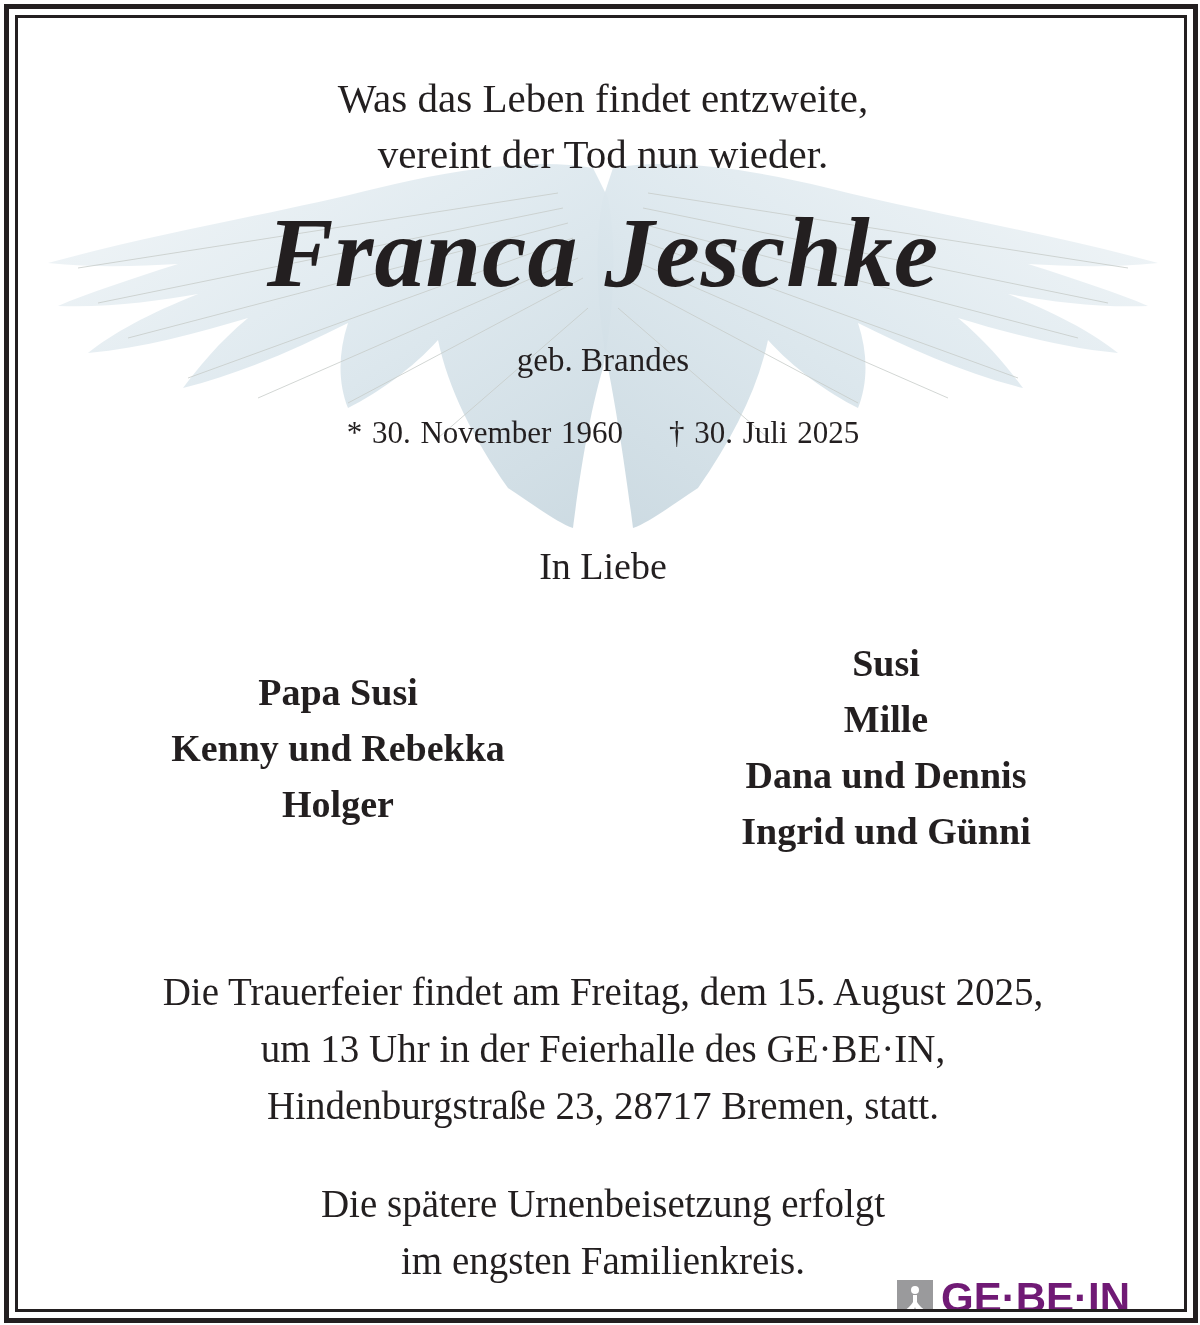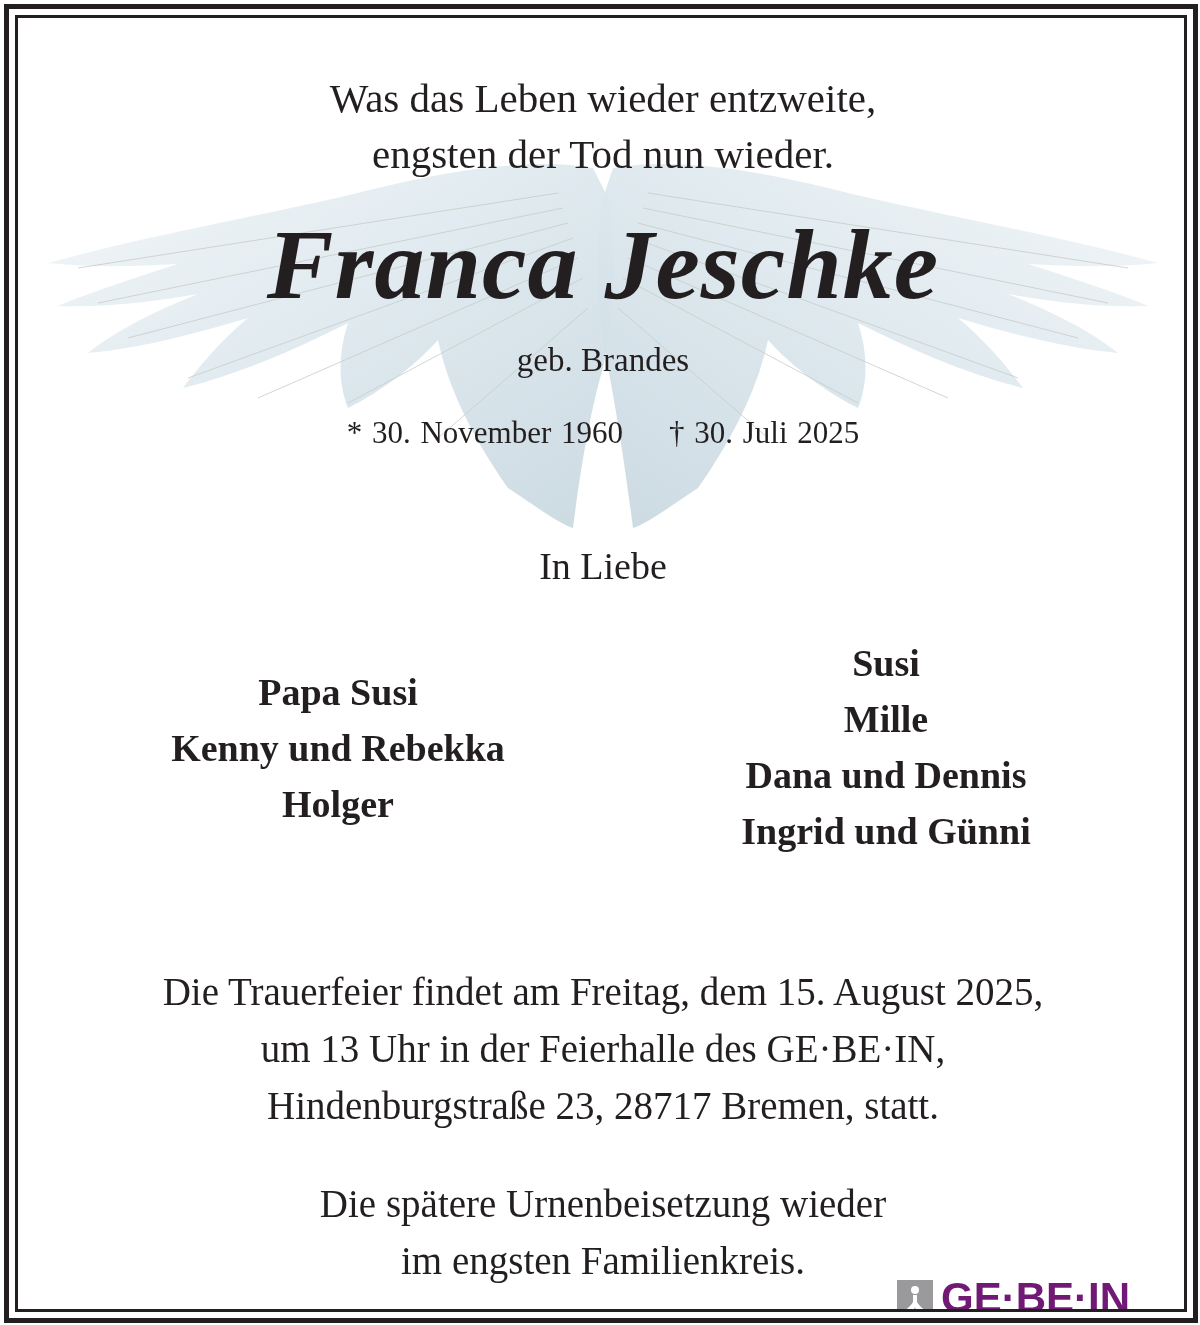--- a/index.html
+++ b/index.html
@@ -9,21 +9,21 @@
       border: 5px solid #231f20; background: #fff;
     }
     .frame-inner {
       position: absolute; left: 6px; top: 6px; right: 6px; bottom: 6px;
       border: 3px solid #231f20; background: #fff; overflow: hidden;
     }
     .wings { position: absolute; left: 0; top: 0; width: 1170px; height: 1295px; pointer-events: none; }
     .content { position: absolute; left: 0; top: 0; width: 1170px; height: 1295px; }
     .serif { font-family: "Liberation Serif", "DejaVu Serif", serif; color: #231f20; text-align: center; position: absolute; left: 0; width: 1170px; }
     .quote { top: 52px; font-size: 41px; line-height: 56px; }
-    .name { top: 192px; font-size: 100px; font-style: italic; font-weight: bold; line-height: 110px; letter-spacing: 1px; }
+    .name { top: 180px; font-size: 100px; font-style: italic; font-weight: bold; line-height: 110px; letter-spacing: 1px; }
     .maiden { top: 322px; font-size: 33px; line-height: 40px; }
     .dates { top: 390px; font-size: 31px; line-height: 50px; word-spacing: 2px; }
     .dates .gap { display: inline-block; width: 46px; }
     .love { top: 525px; font-size: 38px; line-height: 46px; }
     .col { position: absolute; font-family: "Liberation Serif", "DejaVu Serif", serif; font-weight: bold; color: #231f20; text-align: center; font-size: 38px; line-height: 56px; }
     .col-left { left: 80px; width: 480px; top: 646px; }
     .col-right { left: 628px; width: 480px; top: 617px; }
     .col div { display: block; }
     .service { top: 945px; font-size: 39px; line-height: 57px; }
     .burial { top: 1157px; font-size: 39px; line-height: 57px; }
@@ -74,22 +74,22 @@
         <path d="M620 205 L1060 320"></path>
         <path d="M615 220 L1000 360"></path>
         <path d="M610 240 L930 380"></path>
         <path d="M605 260 L840 385"></path>
         <path d="M600 290 L750 420"></path>
       </g>
     </svg>
 
     <div class="content">
       <div class="serif quote">
-        <div>Was das Leben wieder entzweite,</div>
-        <div>engsten der Tod nun wieder.</div>
+        <div>Was das Leben findet entzweite,</div>
+        <div>vereint der Tod nun wieder.</div>
       </div>
 
       <div class="serif name">Franca Jeschke</div>
 
       <div class="serif maiden">geb. Brandes</div>
 
       <div class="serif dates">
         <span>* 30. November 1960</span><span class="gap"></span><span>† 30. Juli 2025</span>
       </div>
 
@@ -108,21 +108,21 @@
         <div>Ingrid und Günni</div>
       </div>
 
       <div class="serif service">
         <div>Die Trauerfeier findet am Freitag, dem 15. August 2025,</div>
         <div>um 13 Uhr in der Feierhalle des GE·BE·IN,</div>
         <div>Hindenburgstraße 23, 28717 Bremen, statt.</div>
       </div>
 
       <div class="serif burial">
-        <div>Die spätere Urnenbeisetzung wieder</div>
+        <div>Die spätere Urnenbeisetzung erfolgt</div>
         <div>im engsten Familienkreis.</div>
       </div>
 
       <div class="logo">
         <svg class="logo-mark" viewBox="0 0 36 36" xmlns="http://www.w3.org/2000/svg">
           <rect x="0" y="0" width="36" height="36" fill="#9a9a9c"></rect>
           <circle cx="18" cy="10" r="4" fill="#ffffff"></circle>
           <path d="M16 15 L20 15 L20 22 C23 27 28 31 34 33 L34 36 L24 36 C21 33 19 30 18 27 C17 30 15 33 12 36 L2 36 L2 33 C8 31 13 27 16 22 Z" fill="#ffffff"></path>
         </svg>
         <span class="logo-text">GE·BE·IN</span>

